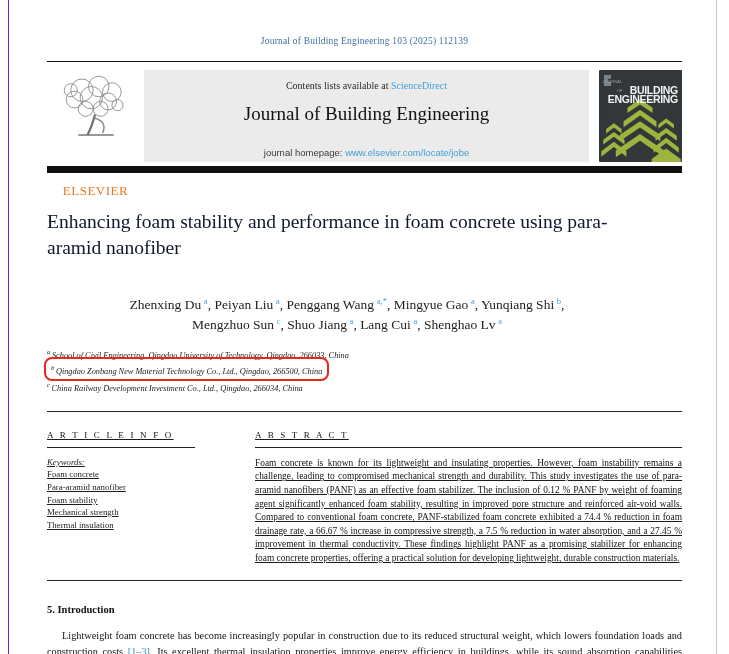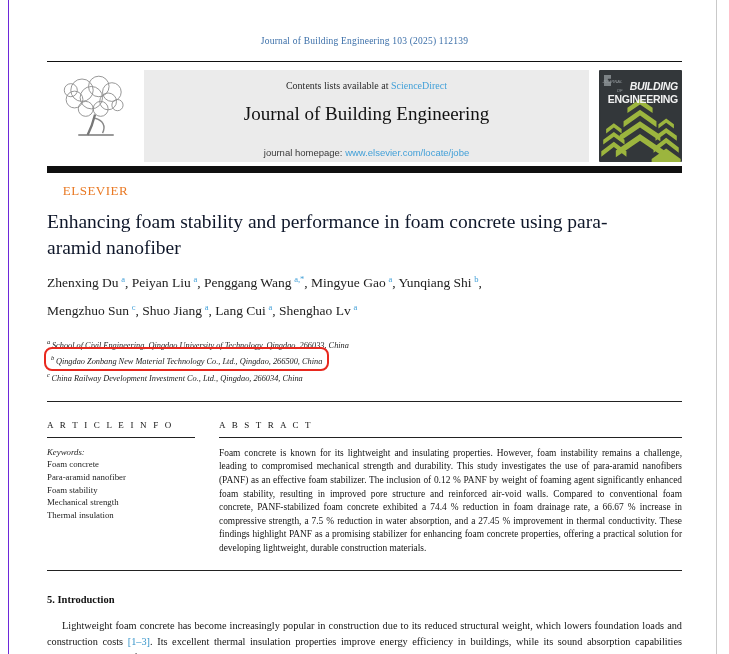--- a/index.html
+++ b/index.html
@@ -30,42 +30,42 @@
   .contents-line{font-size:10px;color:#2b2b2b;}
   .link{color:#43a0d8;text-decoration:none;}
   .journal-title{font-size:19px;color:#111;margin-top:12px;font-weight:400;}
   .homepage-line{font-family:"Liberation Sans","DejaVu Sans",sans-serif;font-size:9.5px;color:#3a3a3a;margin-top:22px;}
   .cover{width:83px;margin-left:10px;background:#33373a;position:relative;overflow:hidden;border-radius:1px;}
   .cover svg{position:absolute;left:0;top:0;}
   .cover-text{
     position:absolute;top:7px;right:4px;text-align:right;line-height:9px;
     font-family:"Liberation Sans","DejaVu Sans",sans-serif;font-weight:bold;color:#f2f2f2;
   }
-  .cover-line1{display:flex;align-items:center;justify-content:flex-end;gap:7px;font-style:italic;}
+  .cover-line1{display:flex;align-items:flex-end;justify-content:flex-end;gap:7px;}
   .cover-journal-of{font-size:4px;font-weight:normal;color:#9aa0a4;letter-spacing:.2px;}
   .cover-big{font-size:10.5px;letter-spacing:-0.3px;}
   .cover-emblem{position:absolute;top:5px;left:5px;width:7px;height:11px;background:#8b9094;opacity:.85;
     clip-path:polygon(0 0,100% 0,100% 35%,55% 35%,55% 60%,100% 60%,100% 100%,0 100%);}
   .header-bar-bottom{margin-top:4px;height:7px;background:#101010;}
 
   
   .article-title{margin-top:36px;font-size:19.5px;line-height:26px;color:#0f172a;width:580px;}
-  .authors{margin-top:5px;font-size:13.5px;line-height:24px;color:#222;width:600px;}
+  .authors{margin-top:31px;font-size:13.5px;line-height:17px;color:#222;width:600px;text-align:center;}
   .authors sup{font-size:8.5px;color:#43a0d8;}
   .affiliations{margin-top:13px;font-size:8.3px;font-style:italic;line-height:12.5px;color:#222;}
   .affil-line{display:block;}
   .affil-line sup{font-size:6.5px;color:#222;font-style:italic;}
   .affil-highlight{position:relative;display:inline-block;padding:0 4px;}
   .red-box{position:absolute;left:-3px;right:-3px;top:-5px;bottom:-2px;
     border:2px solid #e8281e;border-radius:8px;pointer-events:none;}
 
   .full-rule{border-top:1px solid #222;margin-top:16px;}
 
   
-  .two-col{display:flex;}
+  .two-col{display:flex;gap:36px;text-decoration:underline;}
   .col-left{width:172px;flex:none;}
   .col-right{flex:1;}
   .sec-heading{margin-top:18px;font-size:9px;letter-spacing:2.2px;color:#111;padding-bottom:7px;border-bottom:1px solid #222;}
   .col-left .sec-heading{width:148px;}
   .keywords{margin-top:8px;font-size:8.8px;line-height:12.6px;color:#1e1e1e;}
   .keywords-label{font-style:italic;}
   .abstract-text{margin-top:9px;font-size:9.4px;line-height:13.6px;text-align:justify;color:#141414;}
 
   
   .intro-heading{margin-top:23px;font-size:10.5px;font-weight:bold;color:#111;}

